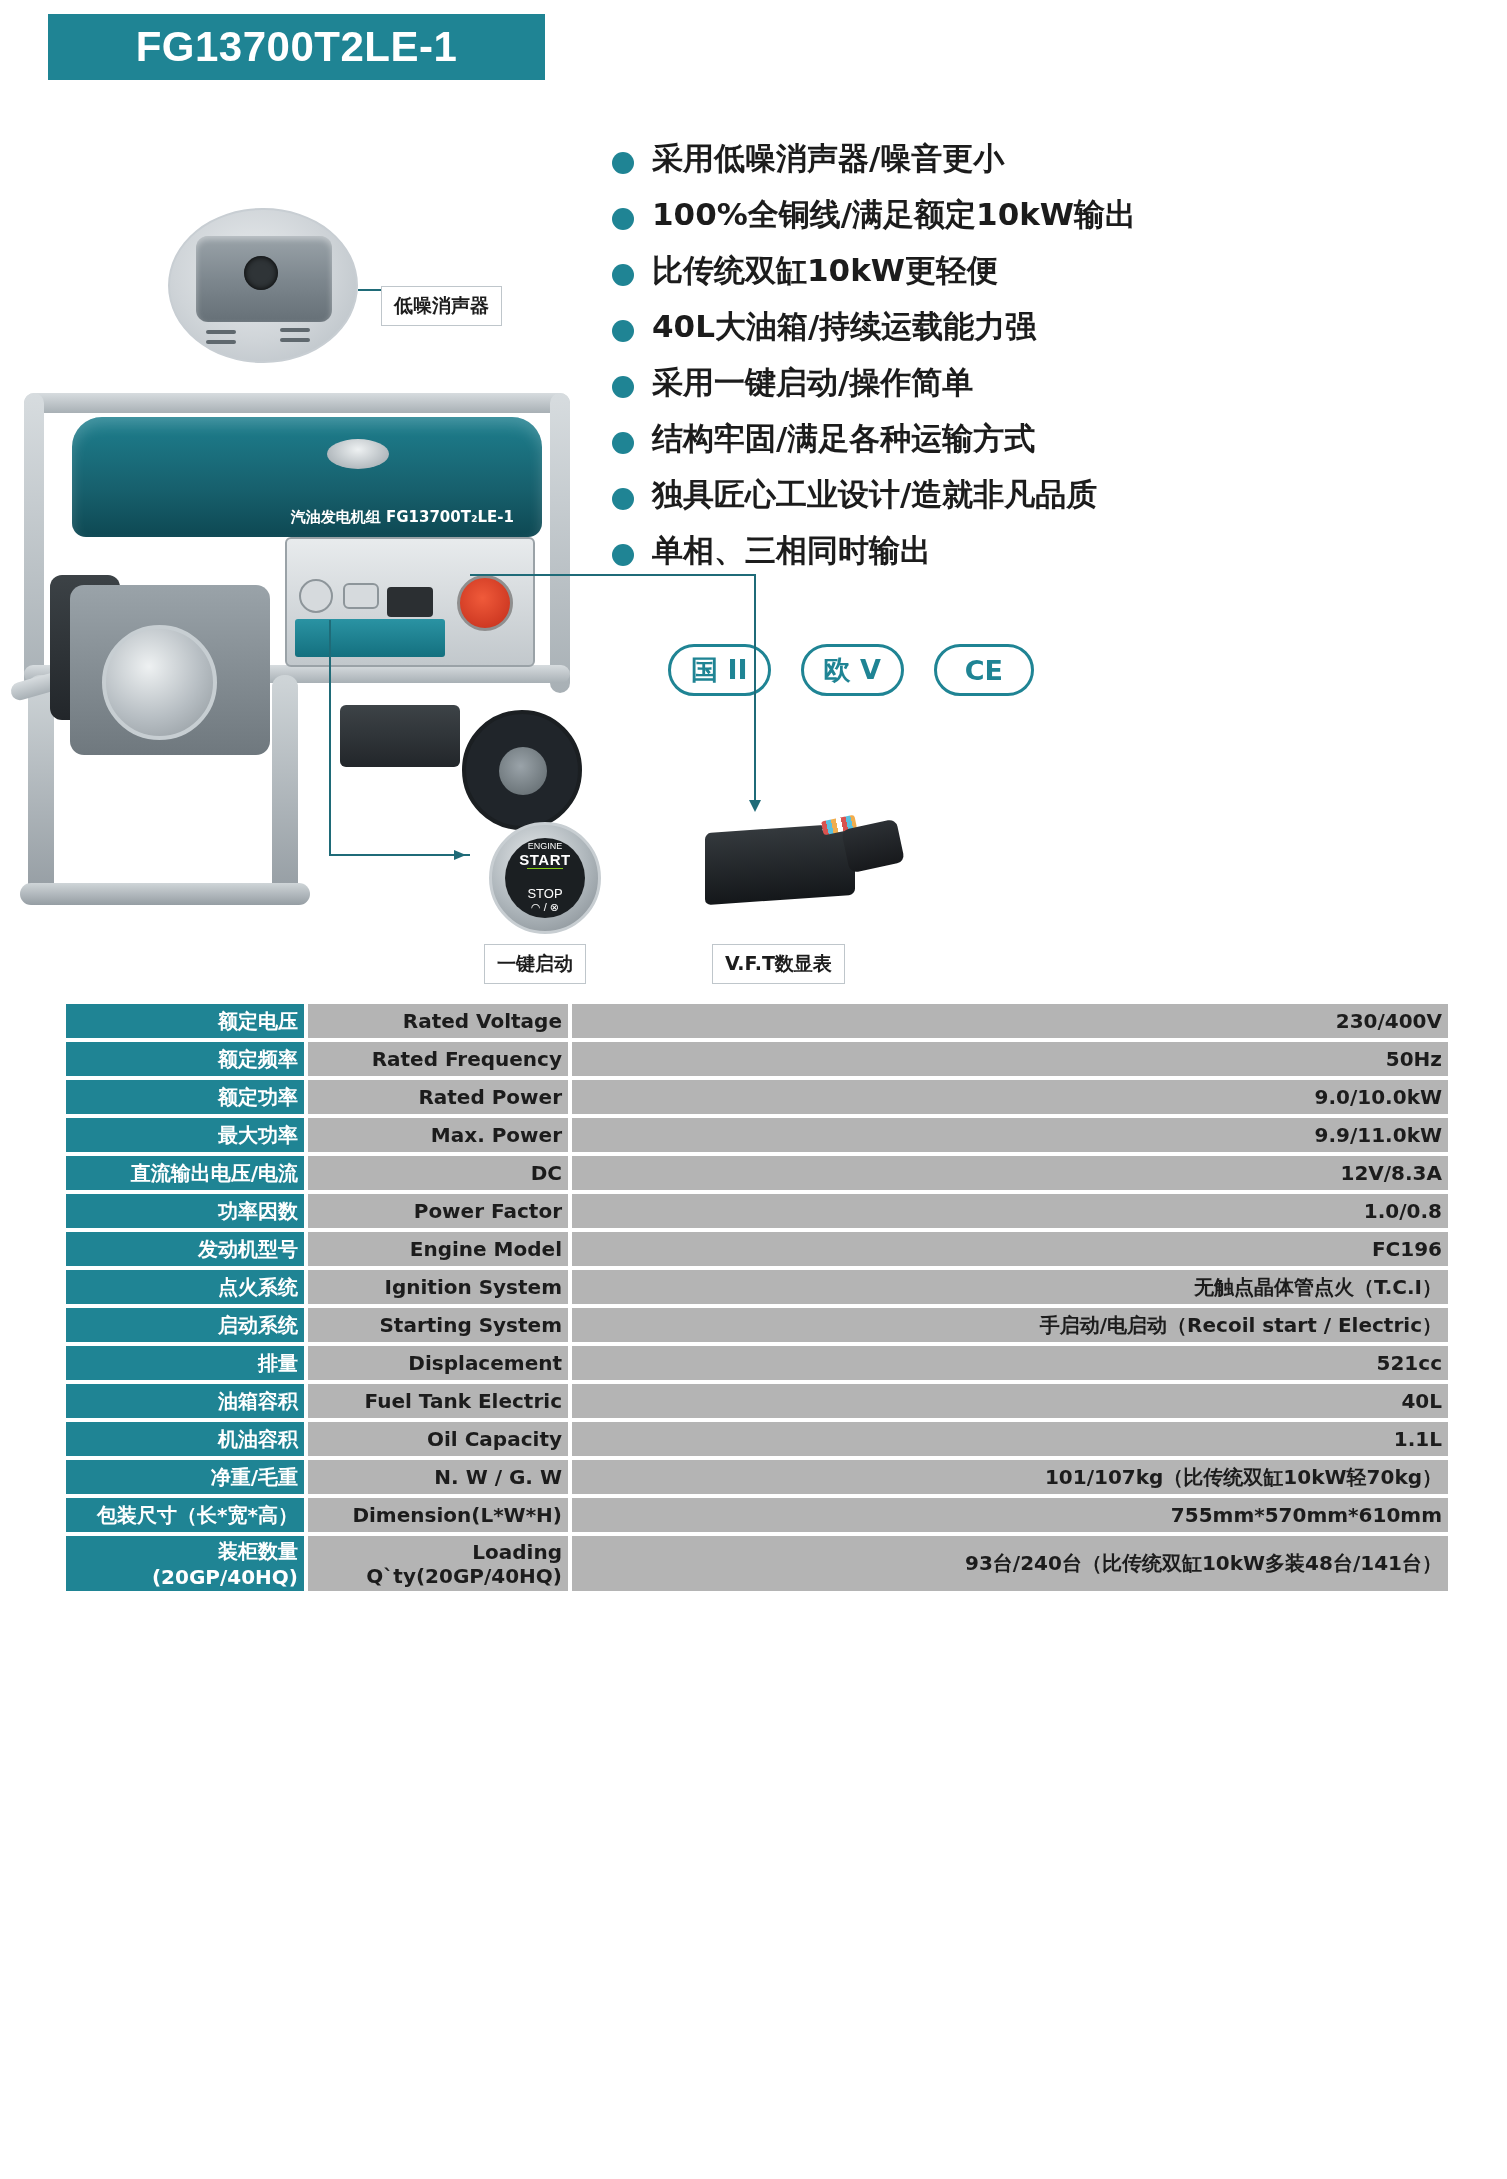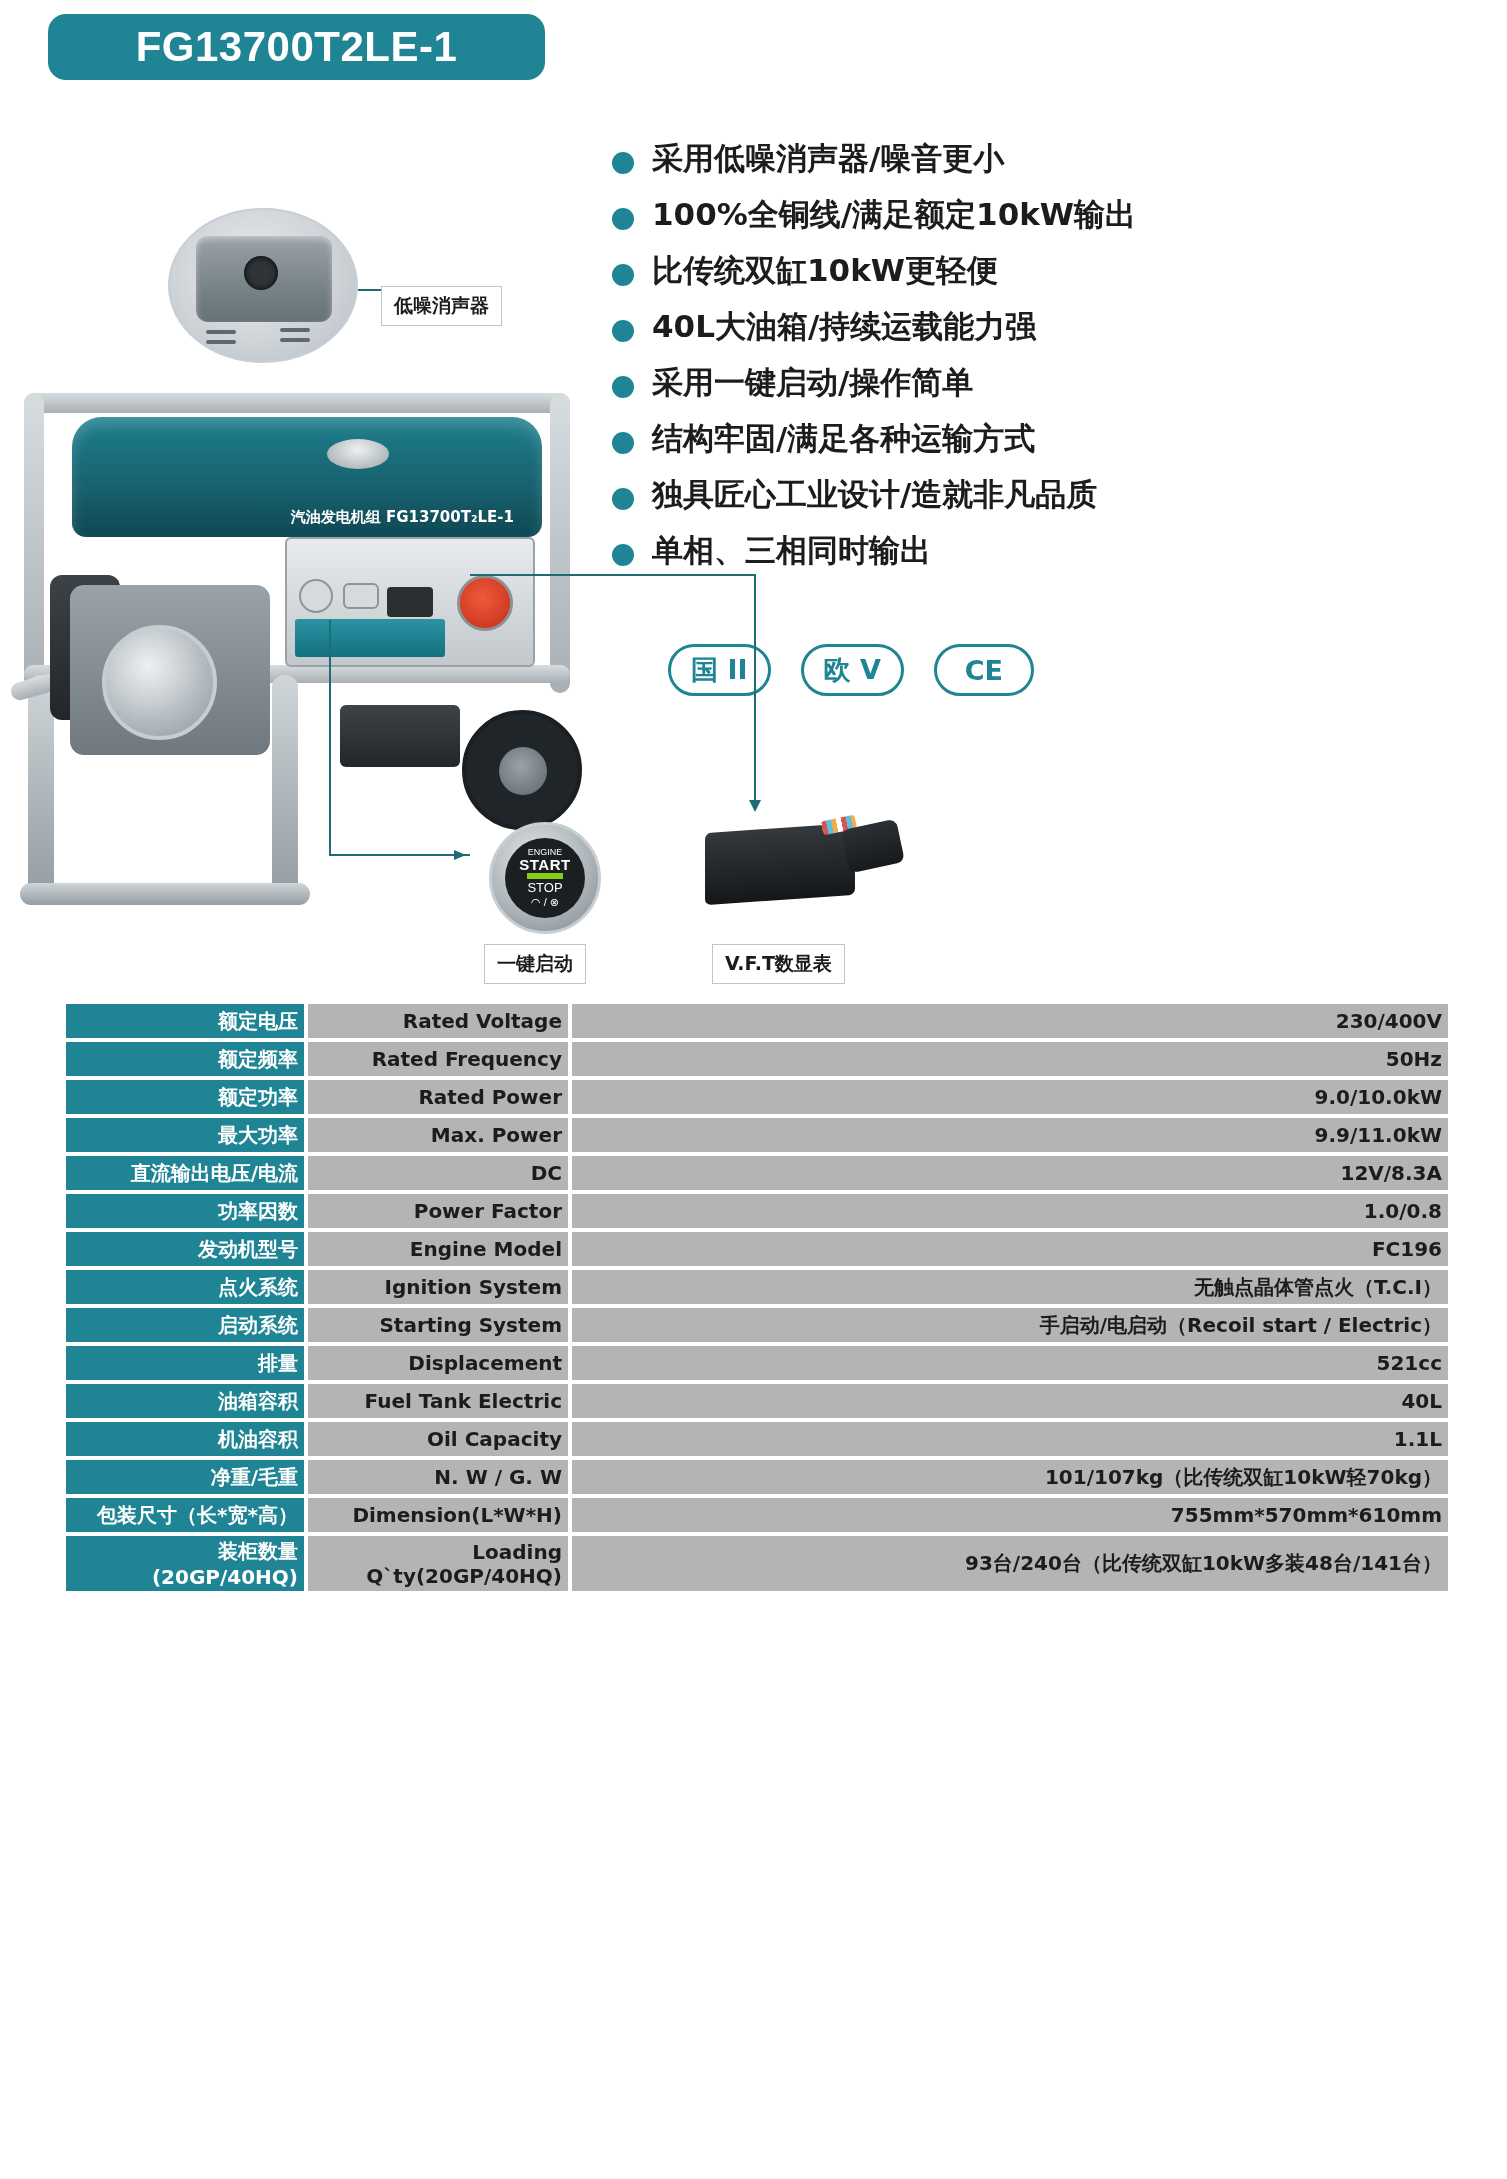--- a/index.html
+++ b/index.html
@@ -15,21 +15,21 @@
     overflow: hidden;
     background: #fff;
   }
 
   
   .title-bar {
     position: absolute;
     left: 48px; top: 14px;
     width: 497px; height: 66px;
     background: #1f8494;
-    border-radius: 18px;
+    border-radius: 0;
     display: flex; align-items: center; justify-content: center;
   }
   .title-bar .title-text {
     color: #ffffff;
     font-size: 42px;
     font-weight: bold;
     letter-spacing: 0.5px;
     white-space: nowrap;
   }
 
@@ -270,21 +270,21 @@
   .start-btn .inner {
     width: 80px; height: 80px;
     border-radius: 50%;
     background: #1b1f22;
     color: #fff;
     display: flex; flex-direction: column; align-items: center; justify-content: center;
     line-height: 1.05;
   }
   .start-btn .t1 { font-size: 9px; }
   .start-btn .t2 { font-size: 15px; font-weight: bold; letter-spacing: 0.5px; }
-  .start-btn .t3 { font-size: 13px; border-top: 6px solid #84cc16; padding-top: 2px; }
+  .start-btn .t3 { font-size: 13px; border-top: 1px solid #84cc16; padding-top: 18px; }
   .start-btn .t4 { font-size: 11px; margin-top: 2px; }
 
   .vft {
     position: absolute;
     left: 705px; top: 828px;
     width: 150px; height: 72px;
     background: linear-gradient(180deg,#34393d,#14171a);
     border-radius: 6px;
     transform: skewY(-4deg);
   }

